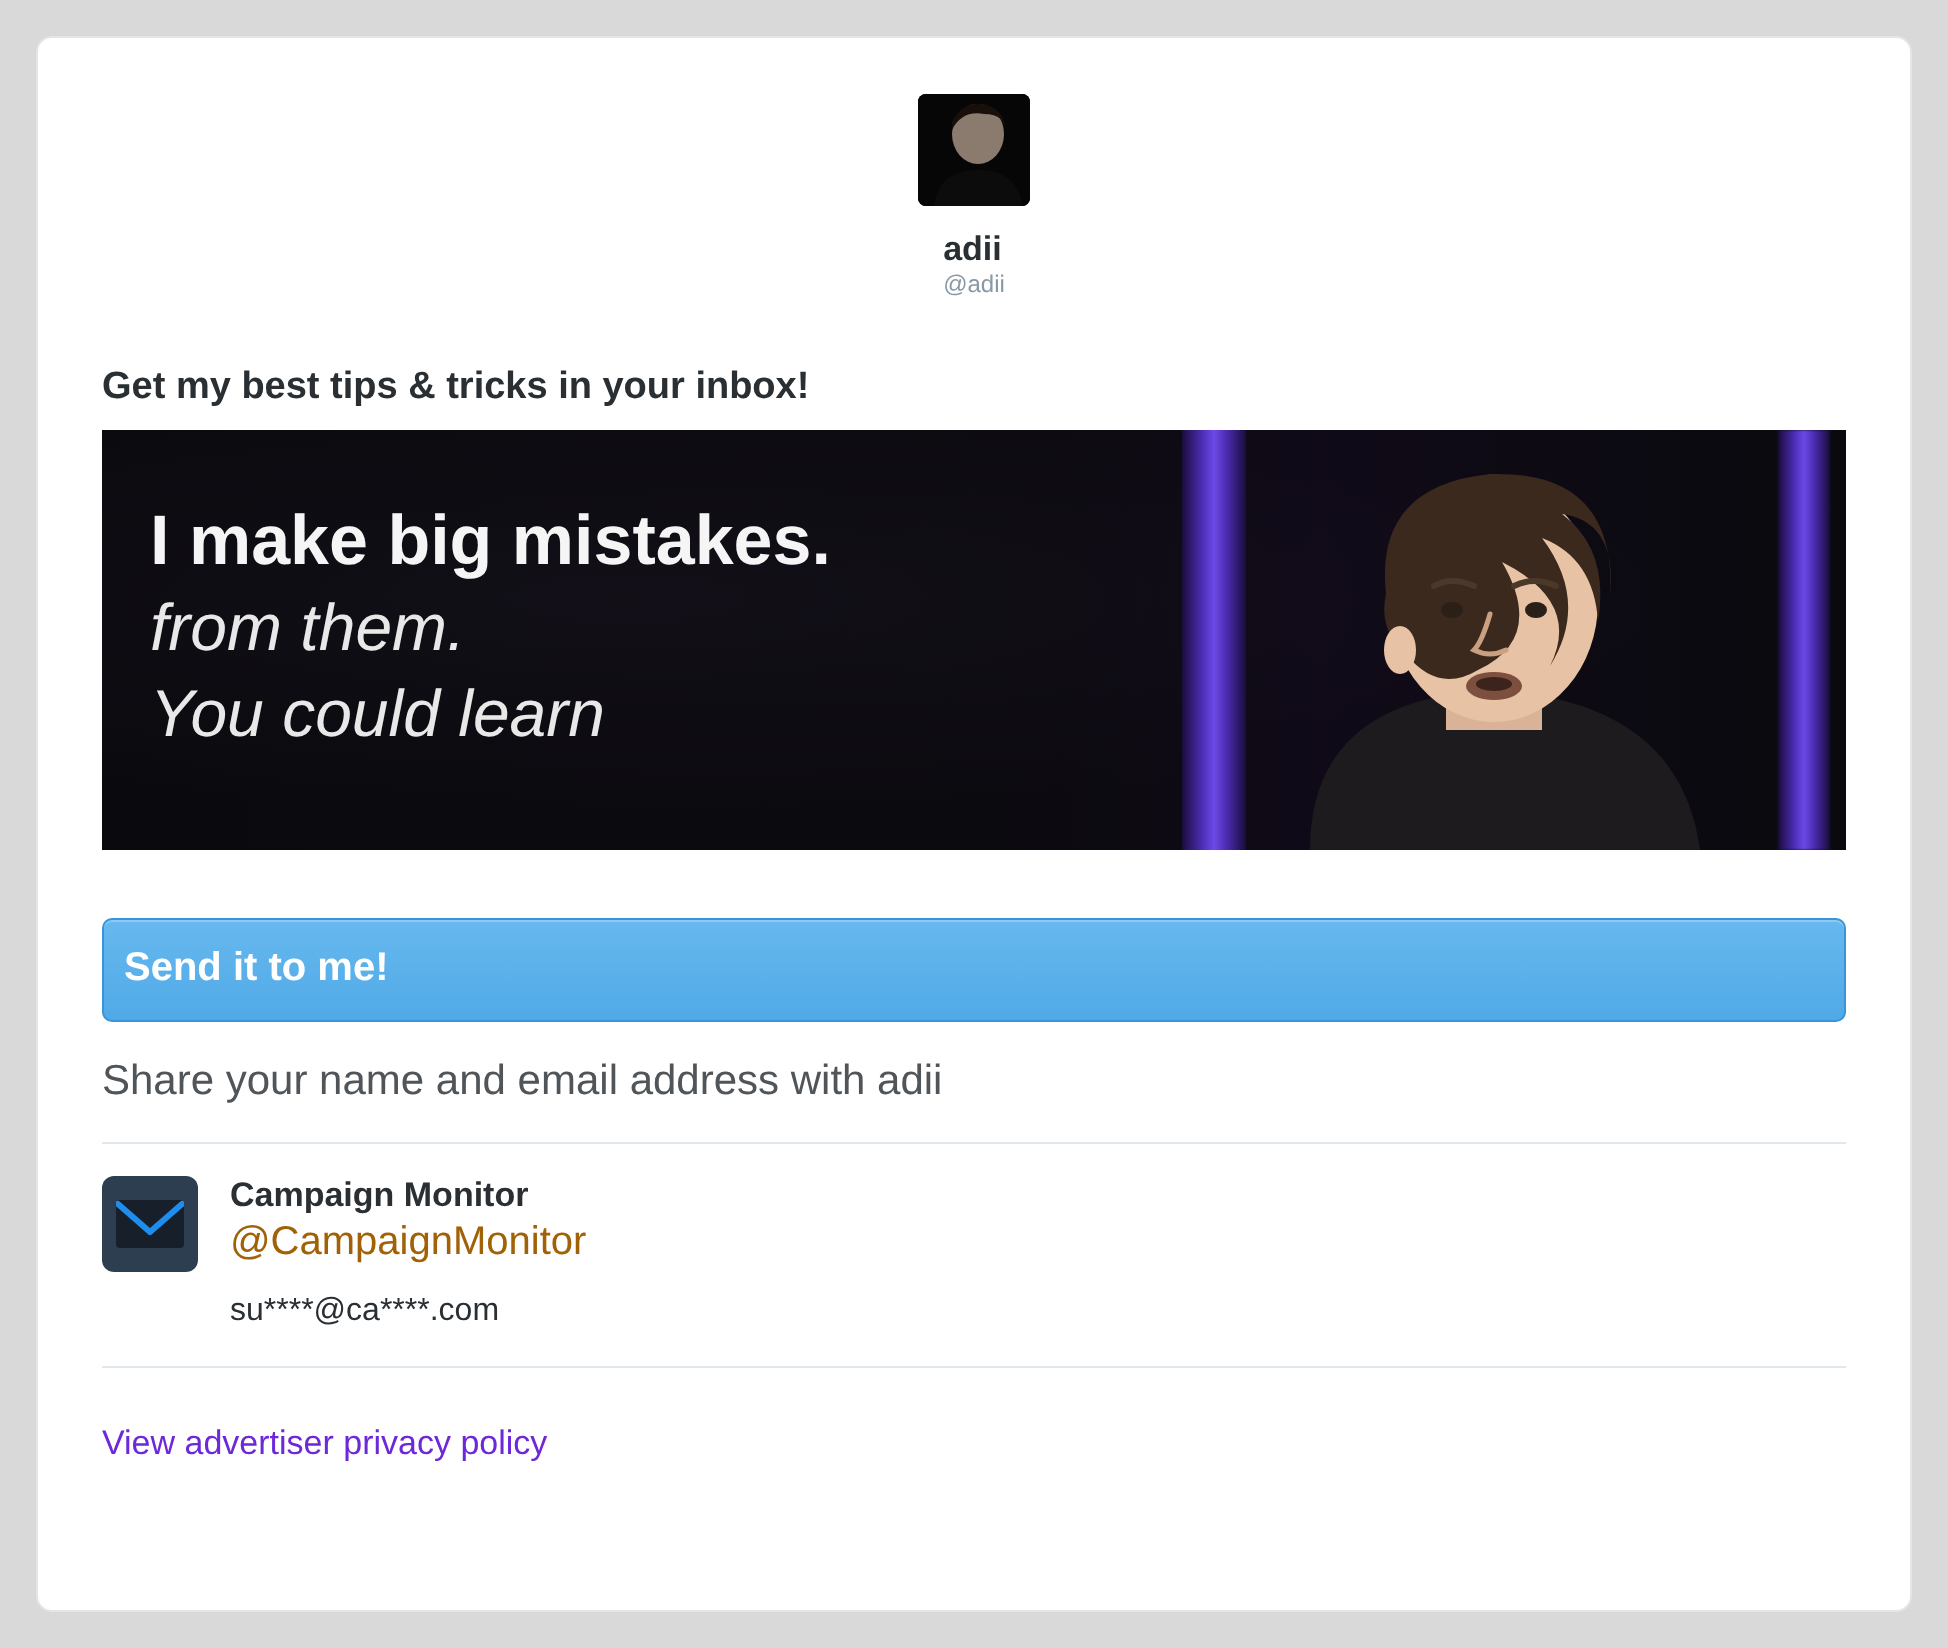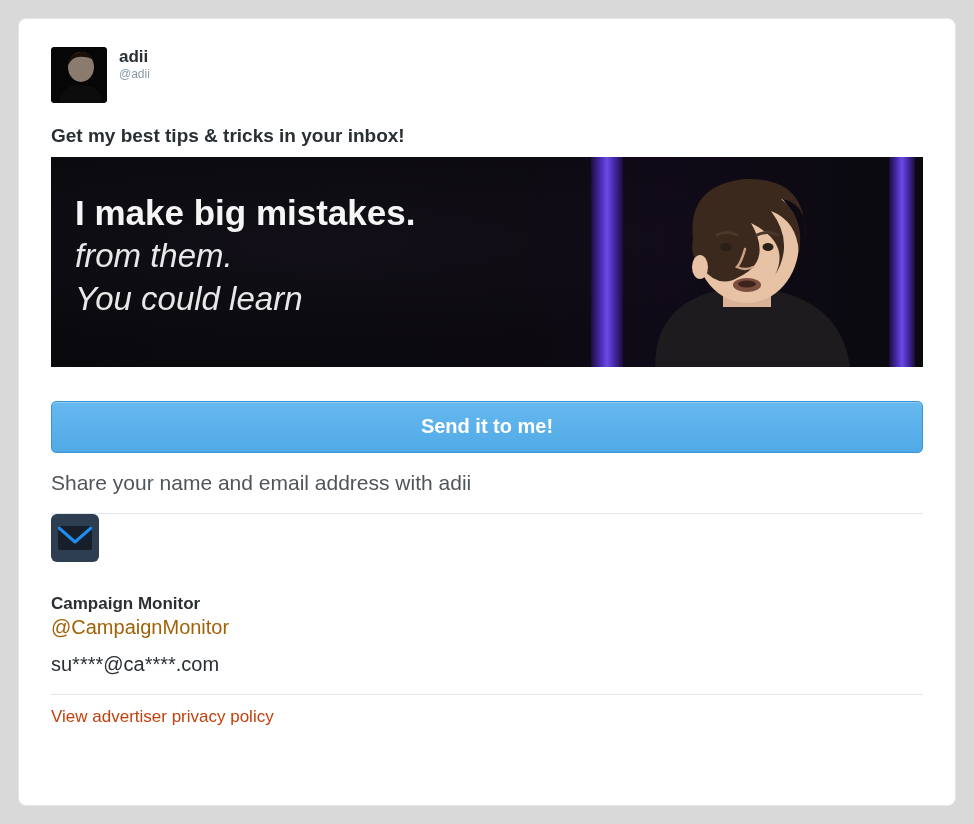--- a/index.html
+++ b/index.html
@@ -16,31 +16,31 @@
     background: #fff;
     border: 1px solid #e5e5e5;
     border-radius: 8px;
     width: 100%;
     height: 100%;
     padding: 28px 32px 30px 32px;
     position: relative;
   }
 
   
-  .profile-row { display: flex; align-items: flex-start; gap: 12px; }
+  .profile-row { display: flex; align-items: center; gap: 12px; flex-direction: column; }
   .avatar {
     width: 56px; height: 56px; border-radius: 4px; overflow: hidden;
     background: #000; flex: 0 0 auto; position: relative;
   }
   .avatar svg { display: block; }
   .profile-name { font-weight: 700; font-size: 17px; color: #292f33; line-height: 1.2; }
   .profile-handle { font-size: 12px; color: #8899a6; line-height: 1.3; }
 
   .heading {
-    margin-top: 22px;
+    margin-top: 32px;
     font-size: 19px;
     font-weight: 700;
     color: #292f33;
   }
 
   .hero {
     margin-top: 10px;
     width: 100%;
     height: 210px;
     background: #8b5cf6;
@@ -76,49 +76,49 @@
 
   .cta-wrap { margin-top: 34px; }
   .cta-btn {
     display: block; width: 100%;
     background: linear-gradient(#67b9ef, #50a9e6);
     border: 1px solid #3b94d9;
     border-radius: 5px;
     color: #fff;
     font-size: 20px;
     font-weight: 700;
-    text-align: center;
-    padding: 13px 22px 14px;
+    text-align: left;
+    padding: 13px 10px 14px;
     cursor: pointer;
     box-shadow: inset 0 1px 0 rgba(255,255,255,.25);
   }
 
   .share-text {
     margin-top: 18px;
     font-size: 21px;
     color: #50555a;
   }
 
   .divider { border: 0; border-top: 1px solid #e1e8ed; margin-top: 18px; }
 
-  .org-row { display: flex; gap: 32px; align-items: flex-start; flex-direction: column; }
+  .org-row { display: flex; gap: 16px; margin-top: 16px; align-items: flex-start; }
   .org-icon {
     width: 48px; height: 48px; border-radius: 6px; background: #2c3e50;
     display: flex; align-items: center; justify-content: center; flex: 0 0 auto;
   }
   .org-icon svg { display: block; }
   .org-name { font-weight: 700; font-size: 17px; color: #292f33; }
   .org-handle { font-size: 20px; color: #a16207; margin-top: 2px; }
-  .org-email { font-size: 20px; color: #292f33; margin-top: 14px; }
+  .org-email { font-size: 16px; color: #292f33; margin-top: 14px; }
 
   .privacy-link {
     display: inline-block;
-    margin-top: 12px;
+    margin-top: 28px;
     font-size: 17px;
-    color: #c2410c;
+    color: #6d28d9;
     text-decoration: none;
     cursor: pointer;
   }
 </style>
 </head>
 <body>
 
 <div class="card">
 
   <div class="profile-row">

